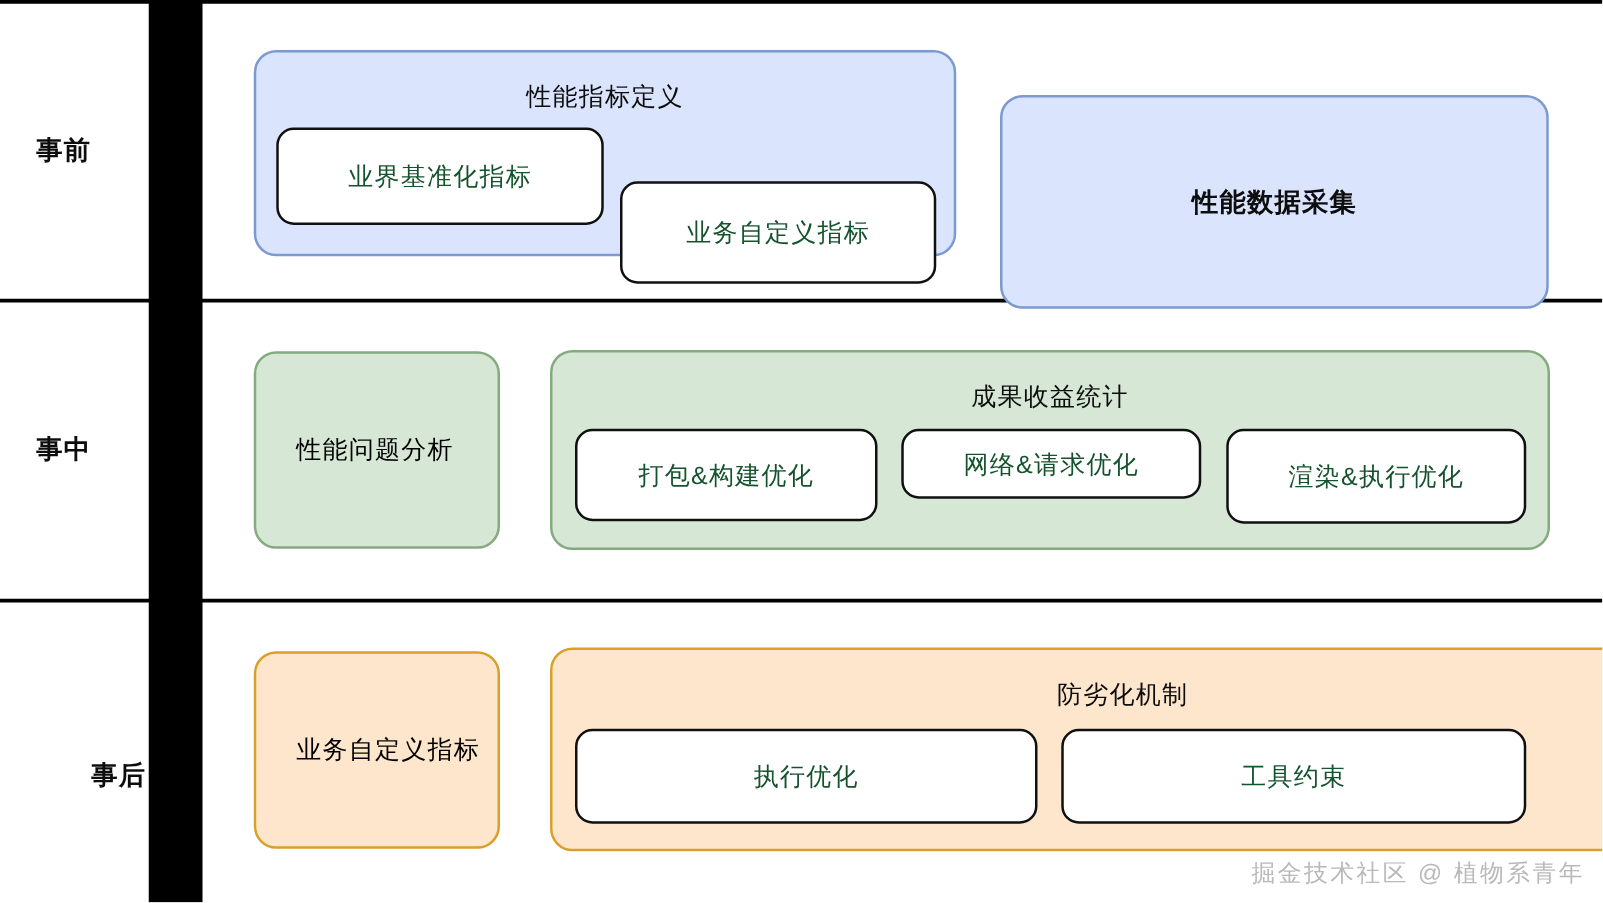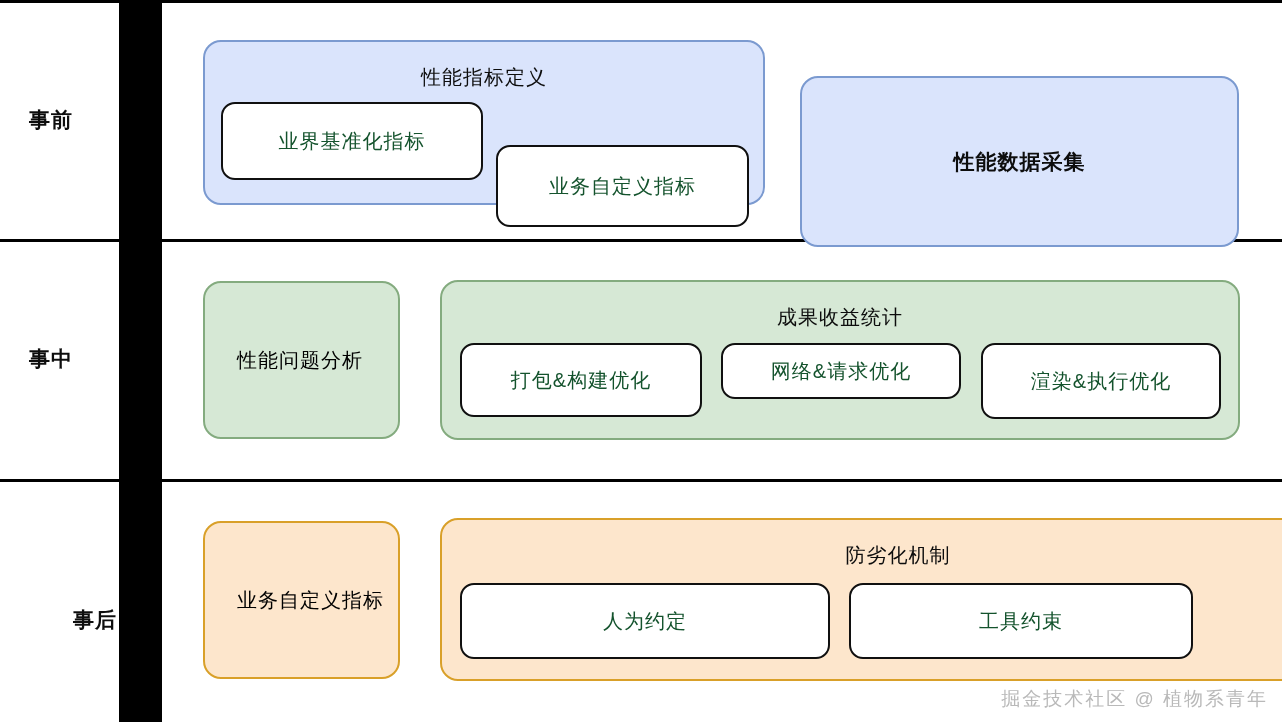--- a/index.html
+++ b/index.html
@@ -167,21 +167,21 @@
   </div>
 
   <div class="group-box orange" style="left:203px; top:521px; width:197px; height:158px;">
     <div class="group-center-label">业务自定义指标</div>
   </div>
 
   <div class="group-box orange" style="left:440px; top:518px; width:916px; height:163px;">
     <div class="group-title">防劣化机制</div>
   </div>
   <div class="item-box" style="left:460px; top:583px; width:370px; height:76px;">
-    <span>人为约定</span>
+    <span>执行优化</span>
   </div>
-  <div class="item-box" style="left:849px; top:583px; width:344px; height:76px;">
+  <div class="item-box" style="left:849px; top:583px; width:372px; height:76px;">
     <span>工具约束</span>
   </div>
 
   <div class="watermark">掘金技术社区 @ 植物系青年</div>
 
 </div>
 
 </body></html>

